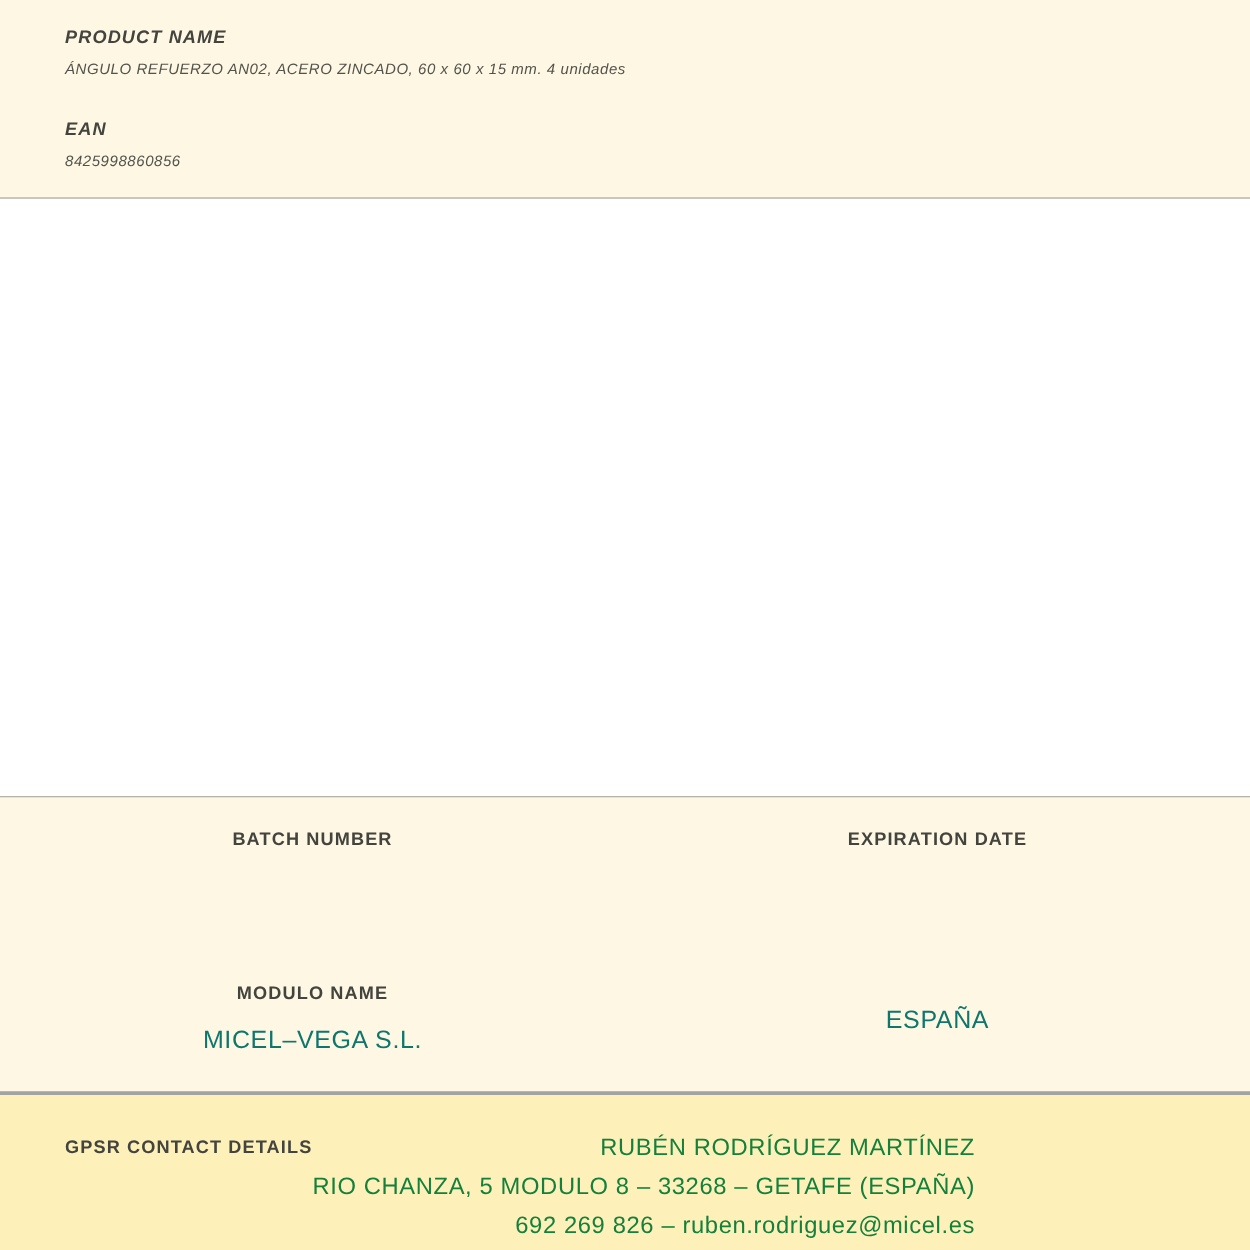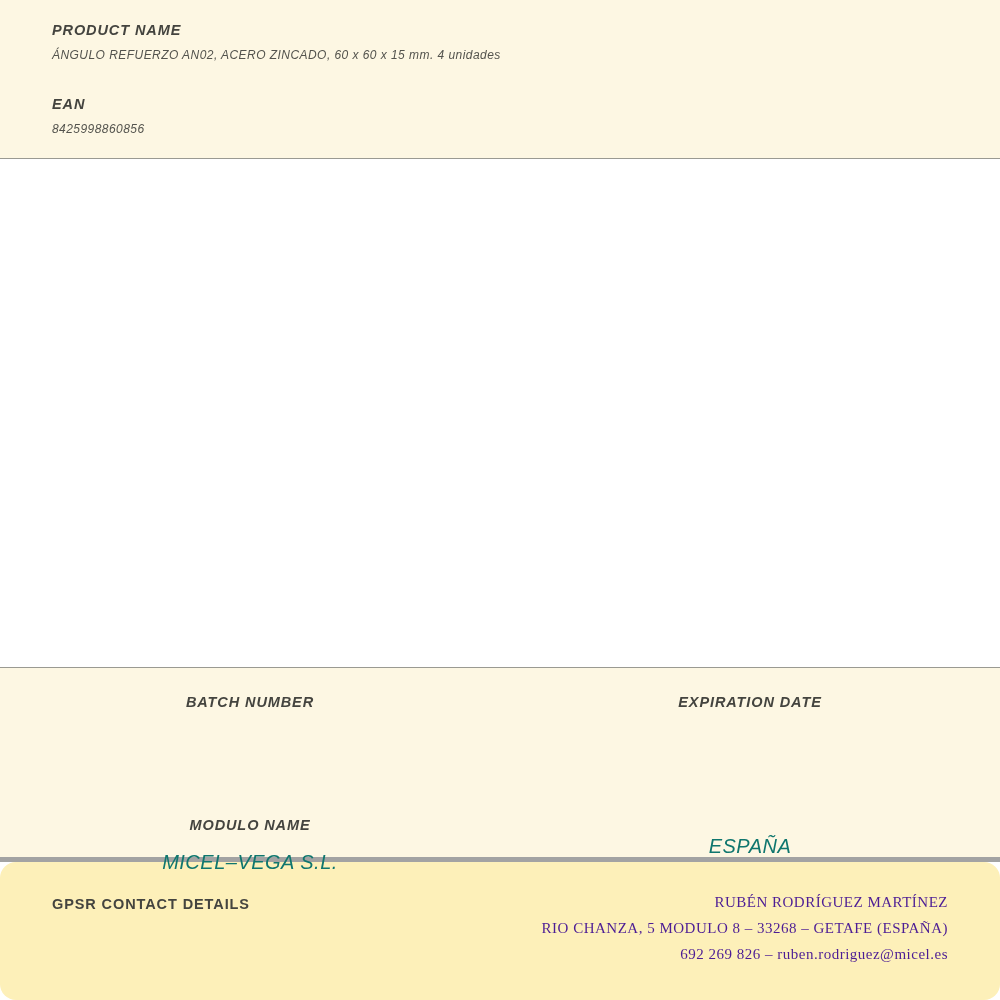--- a/index.html
+++ b/index.html
@@ -51,26 +51,25 @@
   
   .image-area {
     background: #ffffff;
     flex: 1 1 auto;
     border-bottom: 1px solid #9a9a92;
   }
 
   
   .meta-section {
     background: #fdf7e3;
-    height: 194px;
+    height: 238px;
     box-sizing: border-box;
     padding: 26px 0 0 0;
-    border-bottom: 5px solid #a3a3a3;
+    border-bottom: 3px solid #a3a3a3;
     position: relative;
-    font-style: italic;
   }
   .meta-row {
     display: flex;
     width: 100%;
   }
   .meta-cell {
     width: 50%;
     text-align: center;
   }
   .meta-label {
@@ -87,45 +86,43 @@
     margin: 18px 0 0 0;
     min-height: 17px;
   }
   .meta-row.second {
     margin-top: 72px;
   }
 
   
   .footer {
     background: #fdf0b9;
-    height: 138px;
+    height: 124px;
     box-sizing: border-box;
     padding: 32px 52px 0 52px;
     display: flex;
-    justify-content: space-between;
+    justify-content: flex-start;
     align-items: flex-start;
-    border-radius: 16px;
   }
   .footer-label {
     font-size: 14.5px;
     font-weight: bold;
     letter-spacing: 0.9px;
     color: #44443f;
     margin: 0;
     padding-top: 2px;
   }
   .footer-lines {
     text-align: right;
   }
   .footer-line {
-    font-size: 15px;
+    font-size: 19px;
     letter-spacing: 0.5px;
-    color: #4c1d95;
+    color: #15803d;
     margin: 0 0 9px 0;
-    font-family: Liberation Serif, serif;
   }
 </style>
 </head>
 <body>
 
 <div class="sheet">
 
   <div class="top-section">
     <p class="field-label">PRODUCT NAME</p>
     <p class="field-value">ÁNGULO REFUERZO AN02, ACERO ZINCADO, 60 x 60 x 15 mm. 4 unidades</p>

